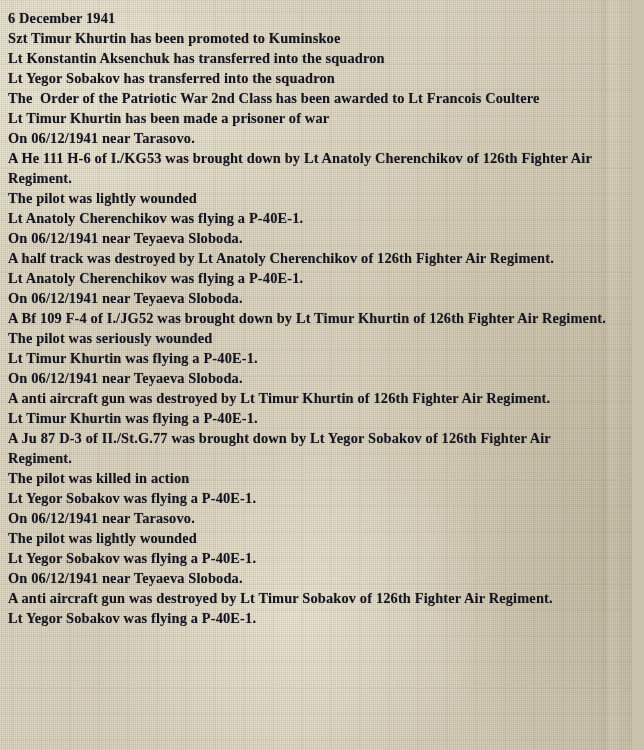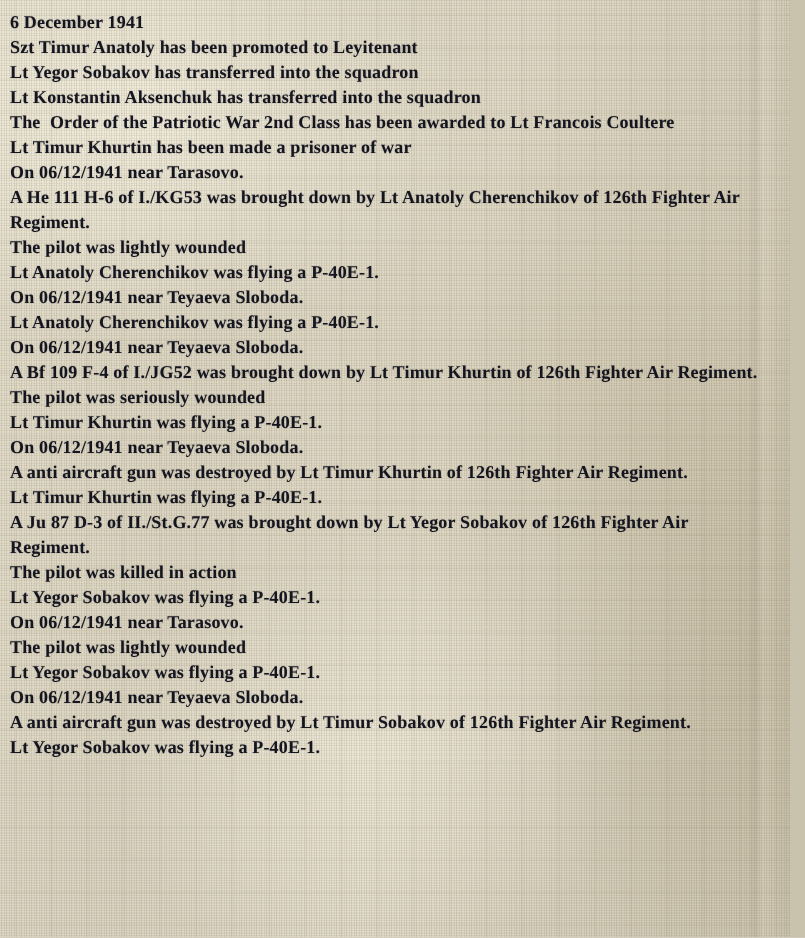--- a/index.html
+++ b/index.html
@@ -114,31 +114,32 @@
 <body>
 
 <div id="report-page">
 
   <div id="tone-layer"></div>
   <div id="texture-layer"></div>
   <div id="seam-layer"></div>
 
   <div id="content">
     <div class="log-line">6 December 1941</div>
-    <div class="log-line">Szt Timur Anatoly has been promoted to Leyitenant</div>
+    <div class="log-line">Szt Timur Khurtin has been promoted to Kuminskoe</div>
+    <div class="log-line">Lt Konstantin Aksenchuk has transferred into the squadron</div>
     <div class="log-line">Lt Yegor Sobakov has transferred into the squadron</div>
-    <div class="log-line">Lt Konstantin Aksenchuk has transferred into the squadron</div>
     <div class="log-line">The  Order of the Patriotic War 2nd Class has been awarded to Lt Francois Coultere</div>
     <div class="log-line">Lt Timur Khurtin has been made a prisoner of war</div>
     <div class="log-line">On 06/12/1941 near Tarasovo.</div>
     <div class="log-line">A He 111 H-6 of I./KG53 was brought down by Lt Anatoly Cherenchikov of 126th Fighter Air</div>
     <div class="log-line">Regiment.</div>
     <div class="log-line">The pilot was lightly wounded</div>
     <div class="log-line">Lt Anatoly Cherenchikov was flying a P-40E-1.</div>
     <div class="log-line">On 06/12/1941 near Teyaeva Sloboda.</div>
+    <div class="log-line">A half track was destroyed by Lt Anatoly Cherenchikov of 126th Fighter Air Regiment.</div>
     <div class="log-line">Lt Anatoly Cherenchikov was flying a P-40E-1.</div>
     <div class="log-line">On 06/12/1941 near Teyaeva Sloboda.</div>
     <div class="log-line">A Bf 109 F-4 of I./JG52 was brought down by Lt Timur Khurtin of 126th Fighter Air Regiment.</div>
     <div class="log-line">The pilot was seriously wounded</div>
     <div class="log-line">Lt Timur Khurtin was flying a P-40E-1.</div>
     <div class="log-line">On 06/12/1941 near Teyaeva Sloboda.</div>
     <div class="log-line">A anti aircraft gun was destroyed by Lt Timur Khurtin of 126th Fighter Air Regiment.</div>
     <div class="log-line">Lt Timur Khurtin was flying a P-40E-1.</div>
     <div class="log-line">A Ju 87 D-3 of II./St.G.77 was brought down by Lt Yegor Sobakov of 126th Fighter Air</div>
     <div class="log-line">Regiment.</div>

